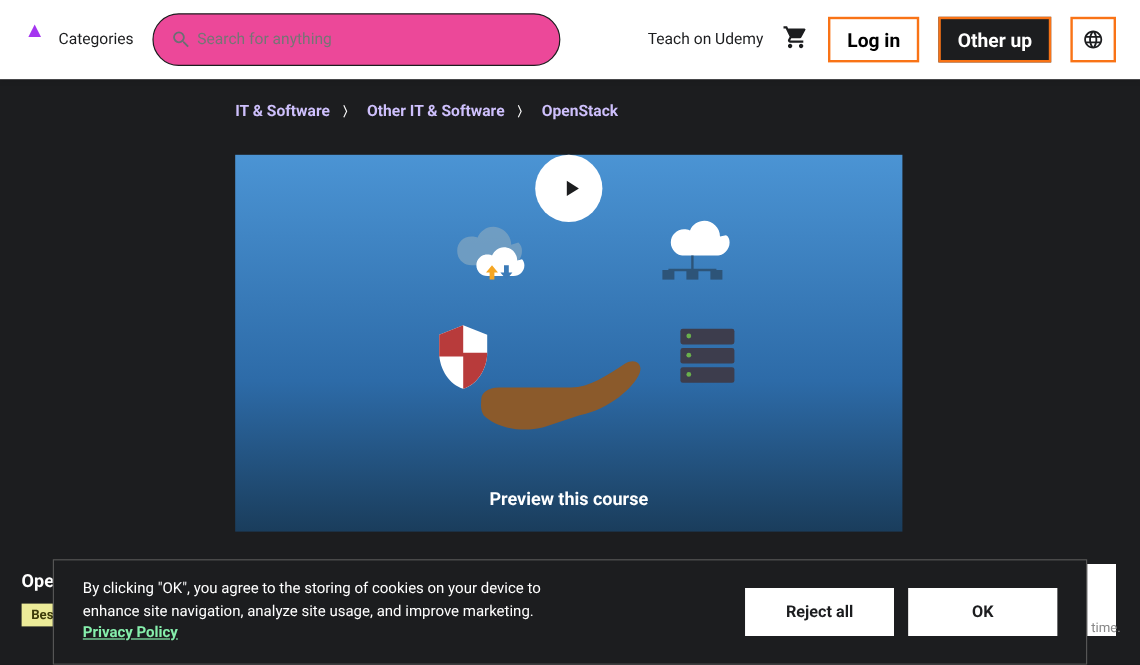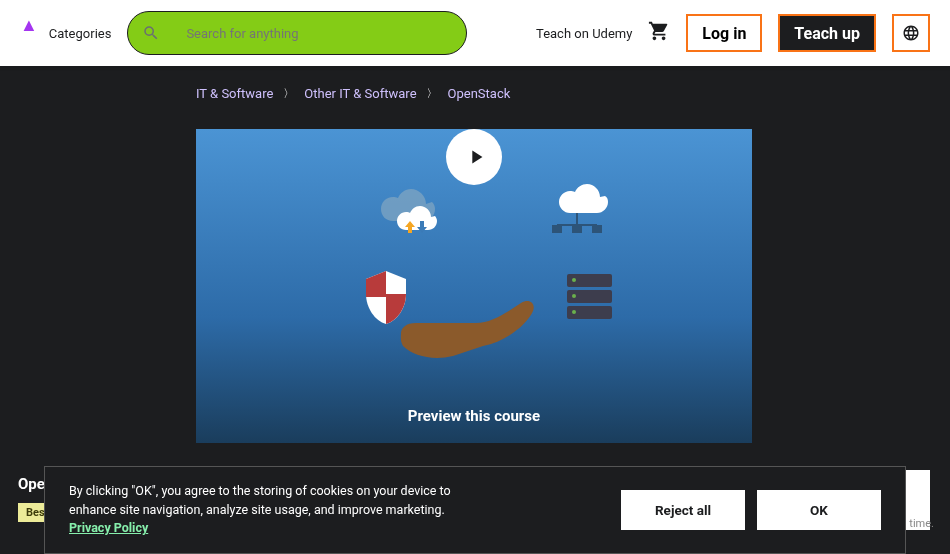--- a/index.html
+++ b/index.html
@@ -2,32 +2,32 @@
 <html><head>
 <meta charset="utf-8">
 <style>
 *{margin:0;padding:0;box-sizing:border-box;font-family:-apple-system,BlinkMacSystemFont,"Segoe UI",Roboto,sans-serif}
 body{width:950px;height:554px;overflow:hidden;background:#1c1d1f;position:relative}
 .header{background:#fff;height:66px;display:flex;align-items:center;padding:0 20px;gap:16px;box-shadow:0 2px 4px rgba(0,0,0,.08)}
 .logo{display:flex;align-items:center;font-size:27px;font-weight:700;color:#1c1d1f;letter-spacing:-1px}
 .logo-caret{color:#a435f0;font-size:18px;margin-right:-4px;vertical-align:top;position:relative;top:-8px}
 .categories{font-size:13px;color:#1c1d1f}
 .search-wrap{flex:1;max-width:340px}
-.search{display:flex;align-items:center;height:44px;border:1px solid #1c1d1f;border-radius:999px;padding:0 14px;gap:26px;background:#84cc16}
+.search{display:flex;align-items:center;height:44px;border:1px solid #1c1d1f;border-radius:999px;padding:0 14px;gap:4px;background:#ec4899}
 .search svg{width:18px;height:18px;fill:#6a6f73}
 .search input{border:none;background:transparent;outline:none;font-size:13px;flex:1;color:#1c1d1f}
 .teach{font-size:13px;color:#1c1d1f;margin-left:auto}
 .cart svg{width:22px;height:22px;fill:#1c1d1f}
 .btn{height:38px;padding:0 14px;font-size:16px;font-weight:700;border:2px solid #f97316;background:#fff;display:flex;align-items:center;cursor:pointer}
 .btn.primary{background:#1c1d1f;color:#fff}
 .btn.icon{width:38px;padding:0;justify-content:center}
 .btn.icon svg{width:18px;height:18px;fill:#1c1d1f}
 .main{padding:20px 0 0}
 .container{max-width:752px;margin-left:196px}
-.breadcrumb{display:flex;align-items:flex-start;gap:10px;font-size:13px;font-weight:400}
+.breadcrumb{display:flex;align-items:flex-start;gap:10px;font-size:13px;font-weight:700}
 .breadcrumb a{color:#cec0fc;text-decoration:none}
 .breadcrumb .sep{color:#fff;font-size:11px}
 .video-wrap{margin-top:28px;width:556px;height:314px;background:linear-gradient(180deg,#4b94d4 0%,#2d6ba8 60%,#1a3d5c 100%);position:relative;display:flex;align-items:flex-start;justify-content:center}
 .play-btn{width:56px;height:56px;border-radius:50%;background:#fff;display:flex;align-items:center;justify-content:center;z-index:2}
 .play-btn svg{width:22px;height:22px;fill:#1c1d1f;margin-left:3px}
 .preview-label{position:absolute;bottom:18px;left:0;right:0;text-align:center;color:#fff;font-weight:700;font-size:15px}
 .cloud{position:absolute}
 .course-title{color:#fff;font-size:15px;font-weight:700;margin-top:32px;margin-left:-178px}
 .best{background:#eceb98;color:#3d3c0a;font-size:11px;font-weight:700;padding:3px 8px;display:inline-block;margin-top:10px;margin-left:-178px}
 .sidebar-box{position:absolute;right:20px;top:470px;width:28px;height:60px;background:#fff}
@@ -55,21 +55,21 @@
       <input placeholder="Search for anything" style="">
     </div>
   </div>
   <div class="teach">Teach on Udemy</div>
   <div class="cart">
     <svg viewBox="0 0 24 24">
         <path d="M7 18c-1.1 0-1.99.9-1.99 2S5.9 22 7 22s2-.9 2-2-.9-2-2-2zM1 2v2h2l3.6 7.59-1.35 2.45c-.16.28-.25.61-.25.96 0 1.1.9 2 2 2h12v-2H7.42c-.14 0-.25-.11-.25-.25l.03-.12.9-1.63h7.45c.75 0 1.41-.41 1.75-1.03l3.58-6.49A1.003 1.003 0 0020 4H5.21l-.94-2H1zm16 16c-1.1 0-1.99.9-1.99 2s.89 2 1.99 2 2-.9 2-2-.9-2-2-2z"></path>
       </svg>
   </div>
   <button class="btn">Log in</button>
-  <button class="btn primary">Teach up</button>
+  <button class="btn primary">Other up</button>
   <button class="btn icon">
     <svg viewBox="0 0 24 24">
         <path d="M11.99 2C6.47 2 2 6.48 2 12s4.47 10 9.99 10C17.52 22 22 17.52 22 12S17.52 2 11.99 2zm6.93 6h-2.95a15.65 15.65 0 00-1.38-3.56A8.03 8.03 0 0118.92 8zM12 4.04c.83 1.2 1.48 2.53 1.91 3.96h-3.82c.43-1.43 1.08-2.76 1.91-3.96zM4.26 14C4.1 13.36 4 12.69 4 12s.1-1.36.26-2h3.38c-.08.66-.14 1.32-.14 2 0 .68.06 1.34.14 2H4.26zm.82 2h2.95c.32 1.25.78 2.45 1.38 3.56A7.987 7.987 0 015.08 16zm2.95-8H5.08a7.987 7.987 0 014.33-3.56A15.65 15.65 0 008.03 8zM12 19.96c-.83-1.2-1.48-2.53-1.91-3.96h3.82c-.43 1.43-1.08 2.76-1.91 3.96zM14.34 14H9.66c-.09-.66-.16-1.32-.16-2 0-.68.07-1.35.16-2h4.68c.09.65.16 1.32.16 2 0 .68-.07 1.34-.16 2zm.25 5.56c.6-1.11 1.06-2.31 1.38-3.56h2.95a8.03 8.03 0 01-4.33 3.56zM16.36 14c.08-.66.14-1.32.14-2 0-.68-.06-1.34-.14-2h3.38c.16.64.26 1.31.26 2s-.1 1.36-.26 2h-3.38z"></path>
       </svg>
   </button>
 </div>
 
 <div class="main">
   <div class="container">
     <div class="breadcrumb">

